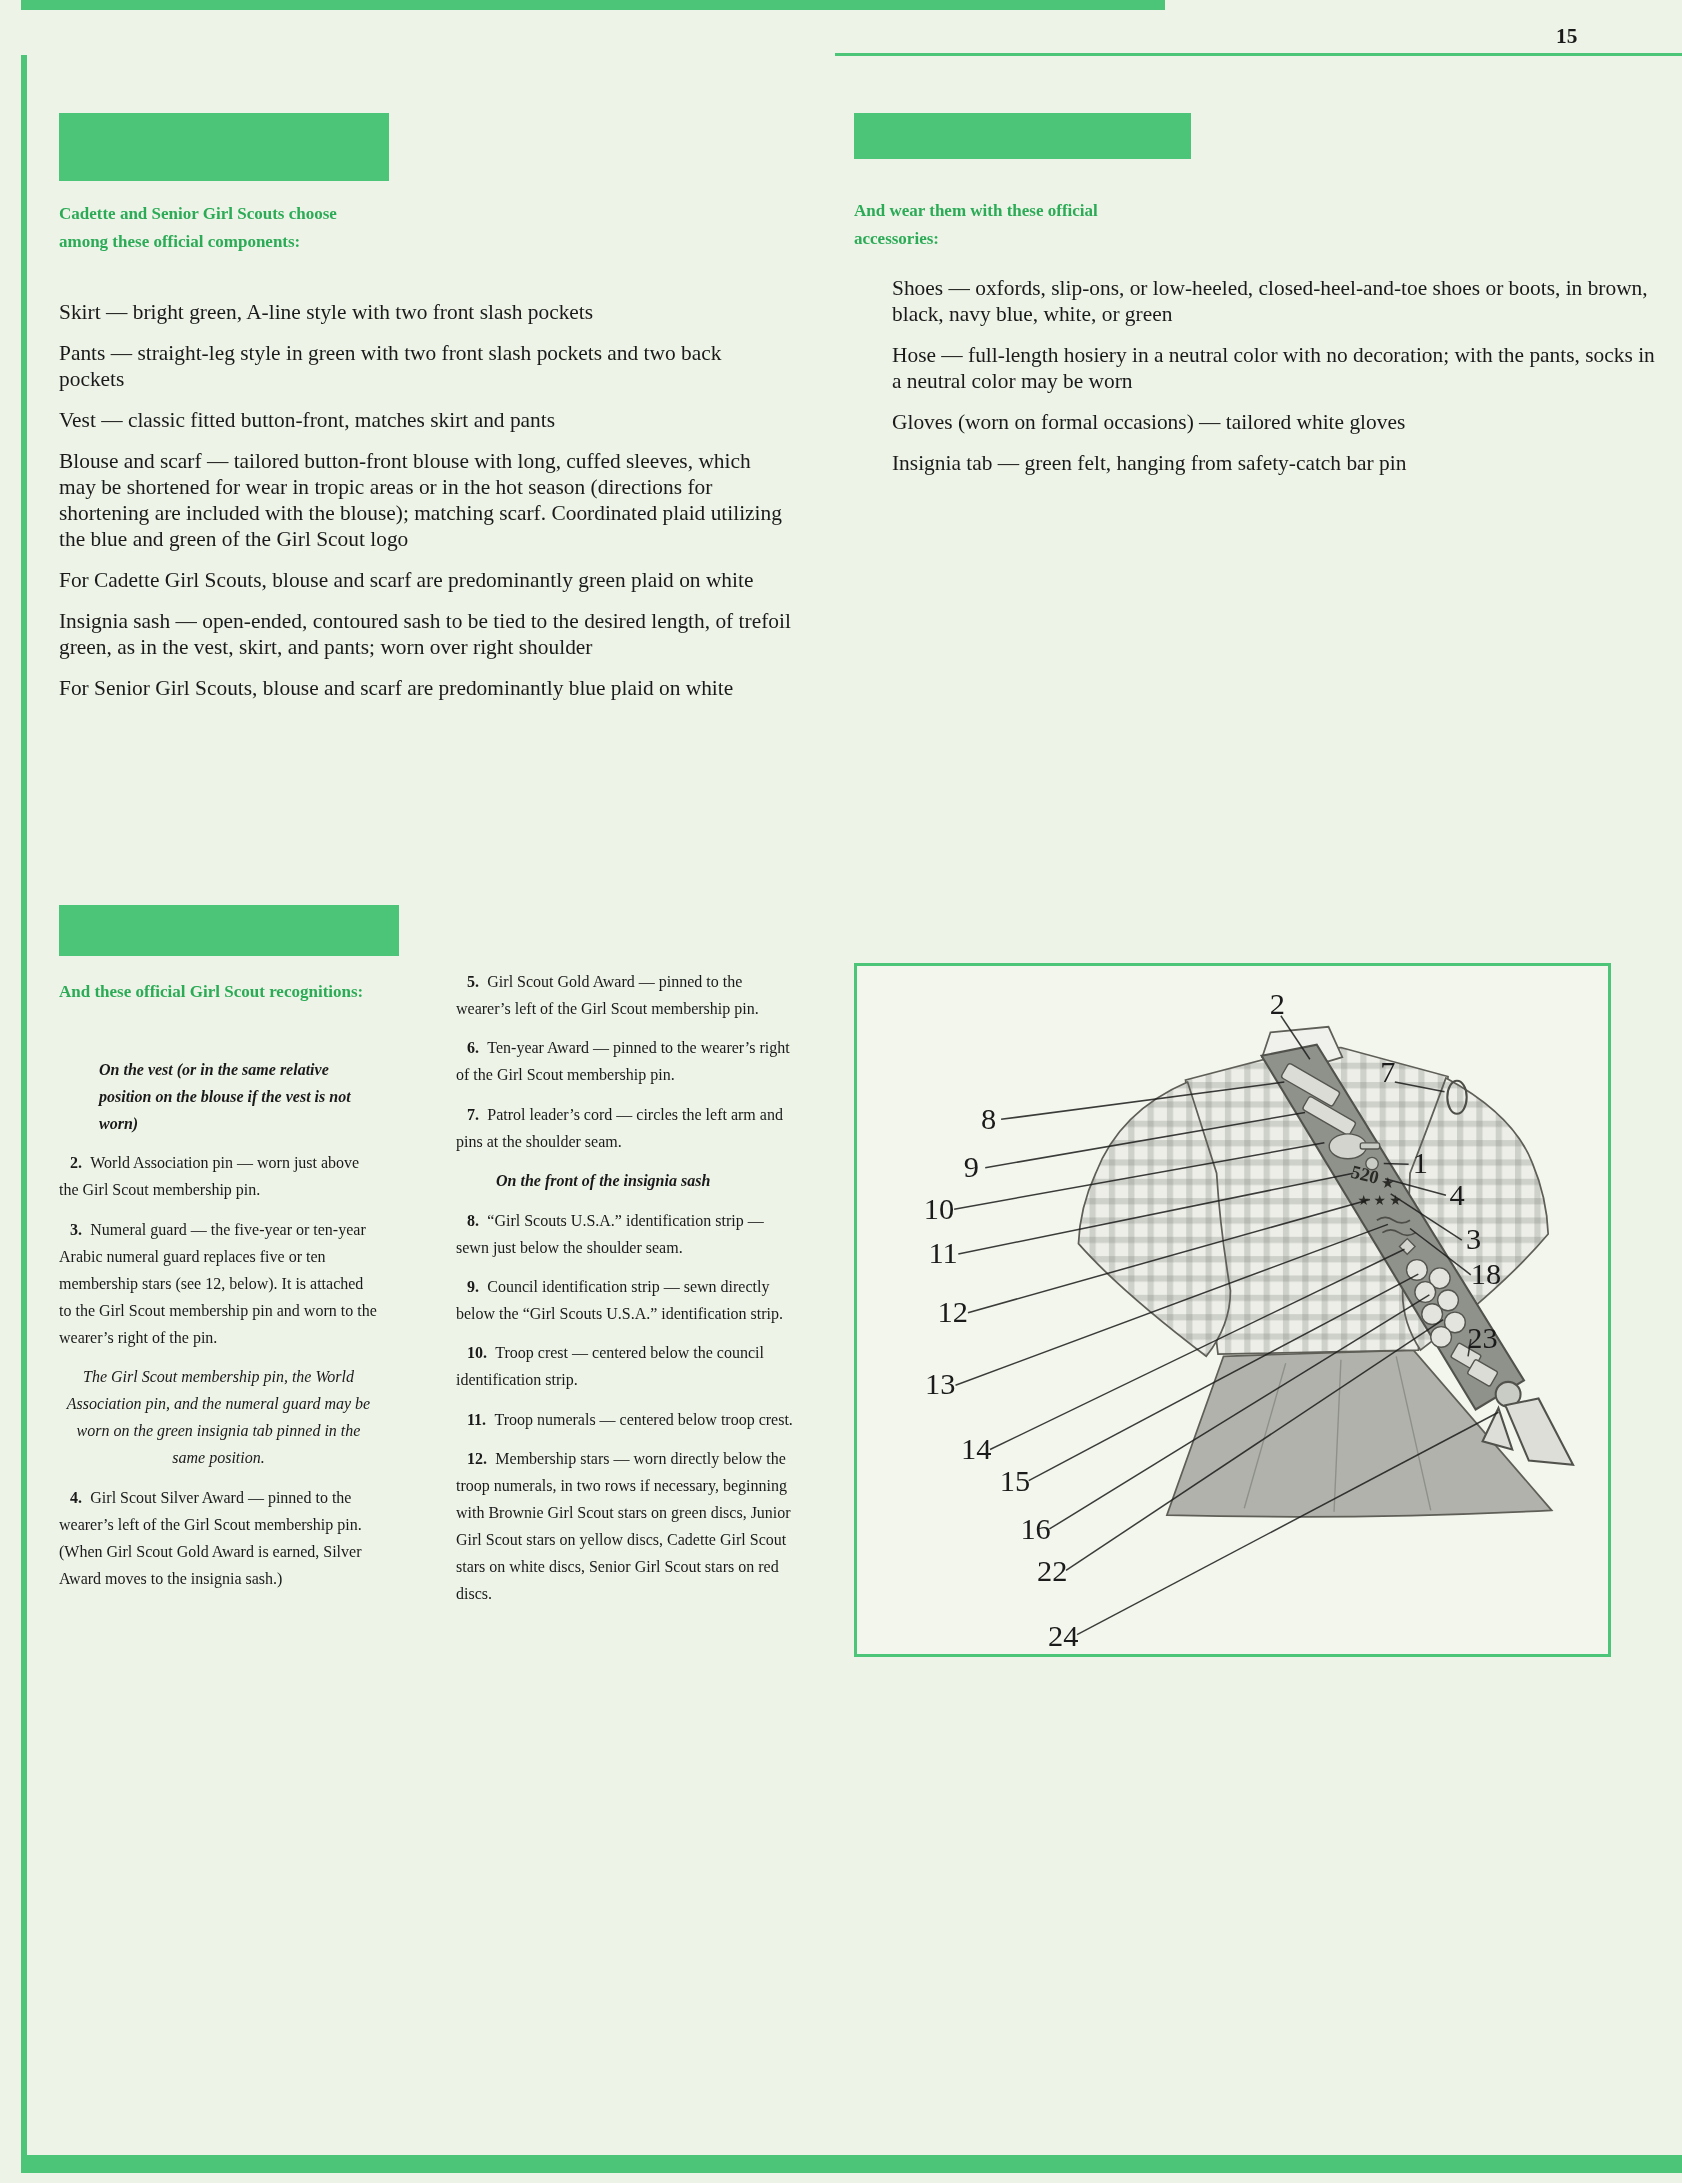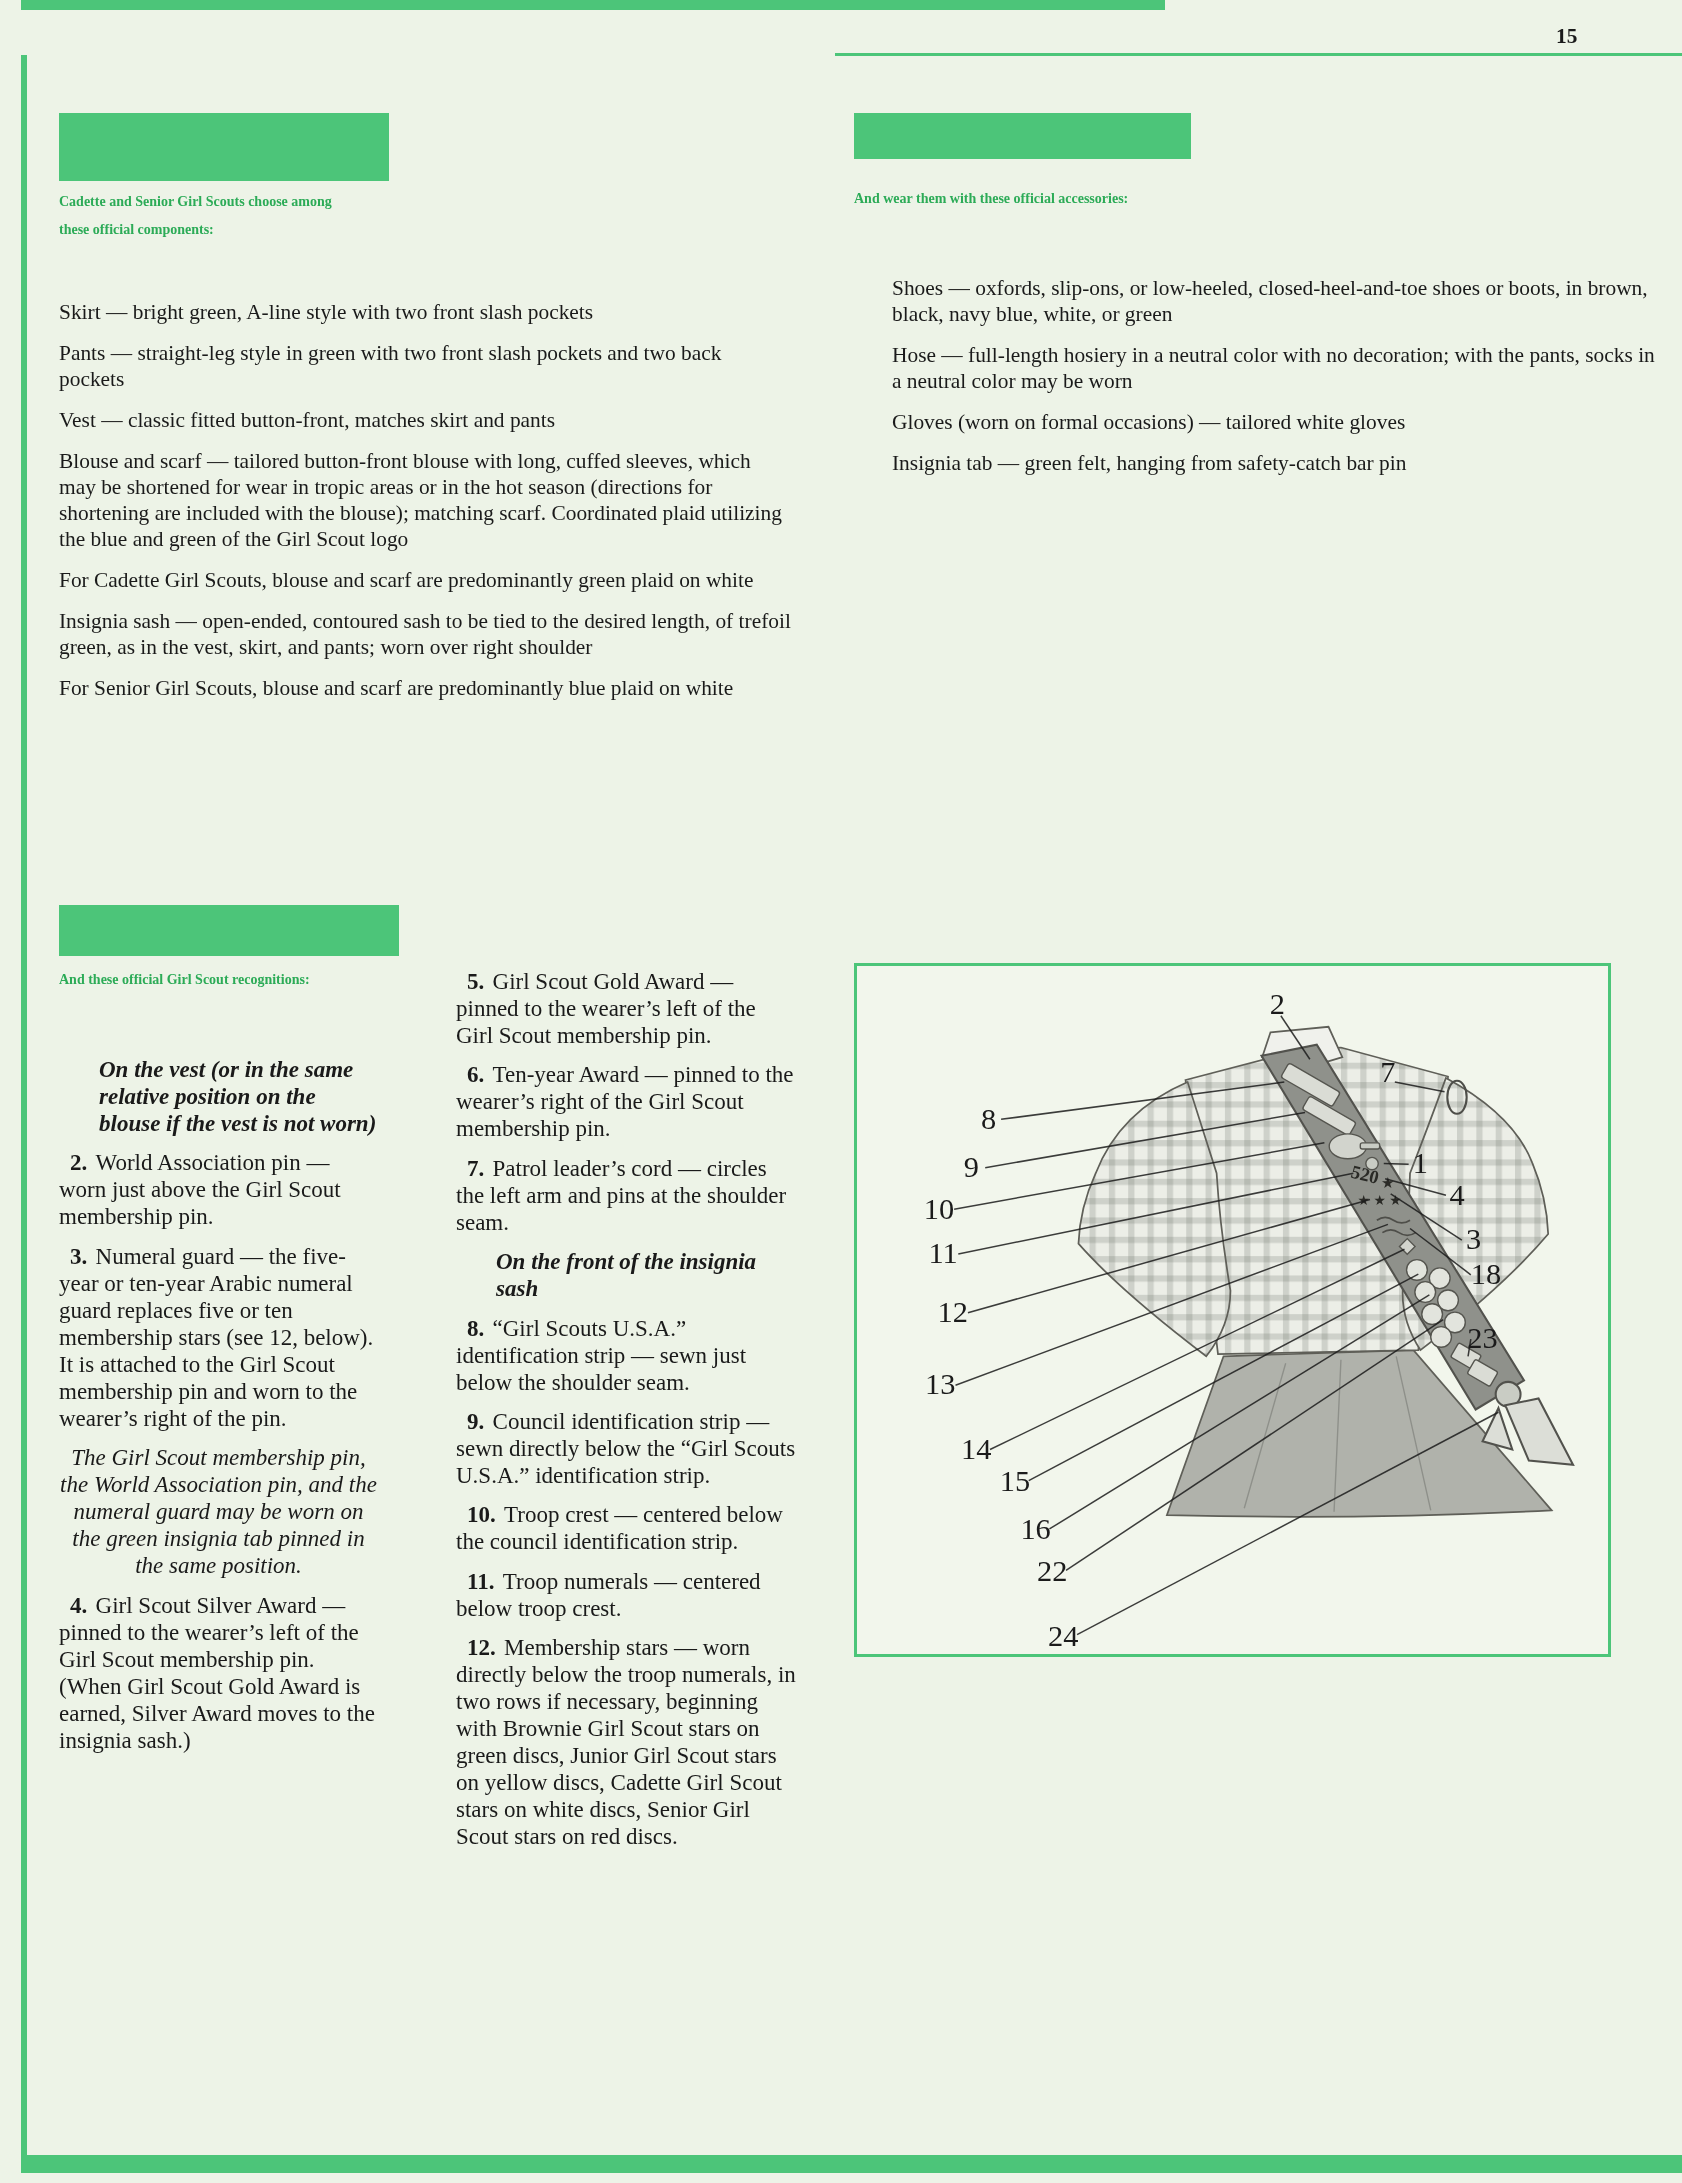--- a/index.html
+++ b/index.html
@@ -10,25 +10,25 @@
     font-family:"Liberation Serif","DejaVu Serif",serif;
     color:#1a1a1a;
     overflow:hidden;
   }
   .bar{position:absolute;background:#4cc579;}
   .page-num{position:absolute;left:1556px;top:23.5px;font-size:21.4px;font-weight:700;}
   .green-block{position:absolute;background:#4cc579;}
   .heading{
     position:absolute;
     color:#2cab57;font-weight:700;
-    font-size:14px;line-height:28px;
+    font-size:17px;line-height:28px;margin-top:12px;
   }
   .col{position:absolute;}
   .par{font-size:21.4px;line-height:26px;margin:0 0 15px 0;}
-  .item{font-size:23px;line-height:27px;margin:0 0 12.4px 0;text-indent:11px;}
+  .item{font-size:16px;line-height:27px;margin:0 0 12.4px 0;text-indent:11px;}
   .plain{text-indent:0;}
   .inum{font-weight:700;padding-right:8.3px;}
   .lead{font-style:italic;font-weight:700;margin-left:40px;}
   .note{font-style:italic;text-align:center;}
   .figure-box{
     position:absolute;left:854px;top:963px;
     width:751px;height:688px;
     border:3.5px solid #4cc579;
     background:#f2f6ec;
   }

